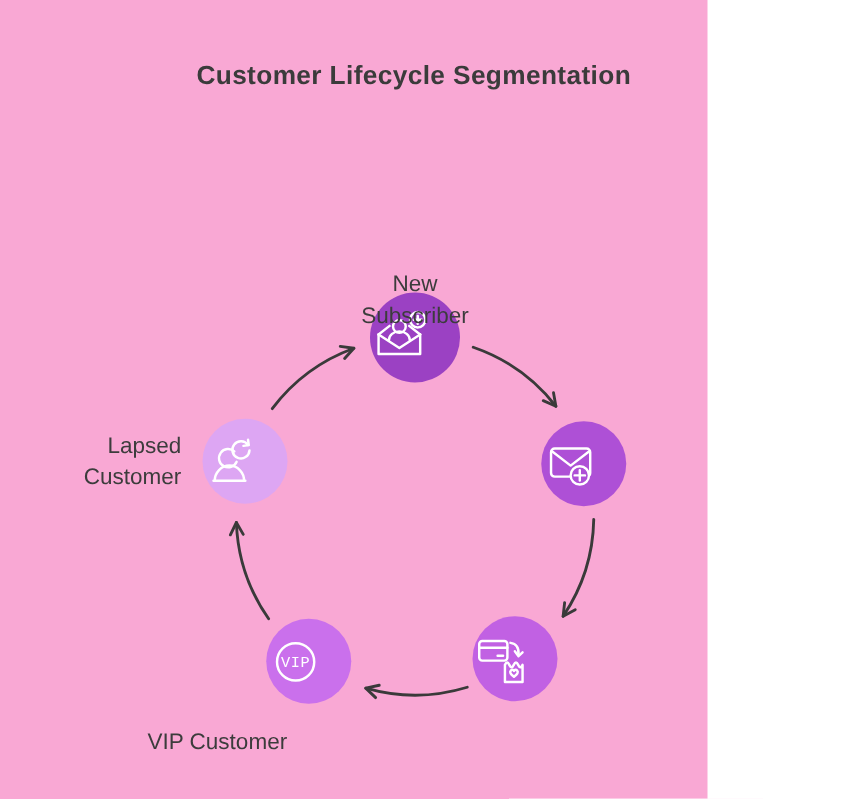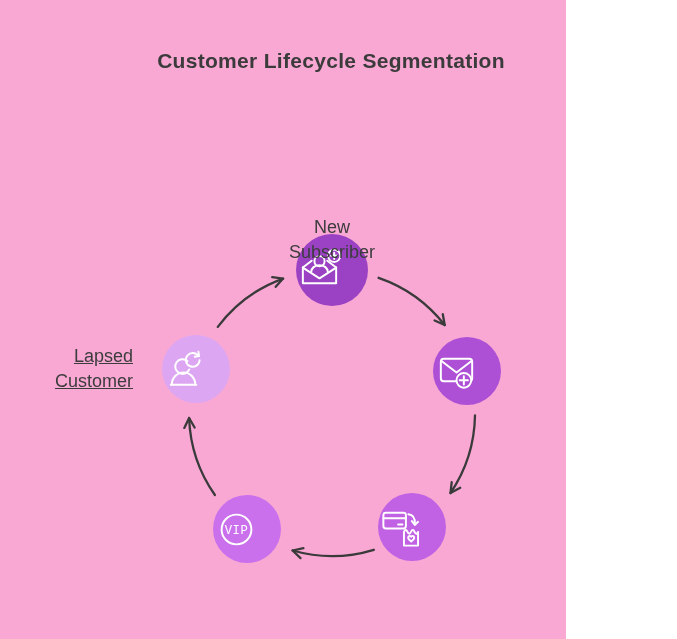--- a/index.html
+++ b/index.html
@@ -32,21 +32,21 @@
     fill:#FFFFFF;stroke:none;font-family:"Liberation Mono",monospace;
     font-size:12.5px;letter-spacing:0.5px;
   }
   .label{
     position:absolute;font-size:18px;line-height:25px;color:#3C3C3C;
   }
   .l0{left:282px;top:171px;width:100px;text-align:center;margin-top:44px;}
   .l1{left:520px;top:346px;width:106px;text-align:left;}
   .l2{left:417px;top:577px;width:110px;text-align:left;}
   .l3{left:118px;top:581px;white-space:nowrap;}
-  .l4{left:16px;top:344px;width:117px;text-align:right;text-decoration:underline;}
+  .l4{left:28px;top:344px;width:117px;text-align:right;}
 </style>
 </head>
 <body>
 
 <div class="canvas">
 
   <div class="title">Customer Lifecycle Segmentation</div>
 
   <svg class="arrows" viewBox="0 0 677 639" style="stroke: rgb(58, 58, 58);">
     <g>
@@ -115,15 +115,16 @@
     <svg class="icon" viewBox="0 0 48 48">
       <path d="M26.0,15.4 A7.5,7.5 0 1 0 27.9,23.9"></path>
       <path d="M10,39.5 a12,12.5 0 0 1 24,0"></path>
       <path d="M9,39.5 H35"></path>
       <path d="M37.2,10.2 A7,7 0 1 0 38.4,14.6"></path>
       <polyline points="37.2,5.9 37.8,10.3 33.4,10.9"></polyline>
     </svg>
   </div>
 
   <div class="label l0">New Subscriber</div>
+  <div class="label l3">VIP Customer</div>
   <div class="label l4">Lapsed Customer</div>
 
 </div>
 
 </body></html>

